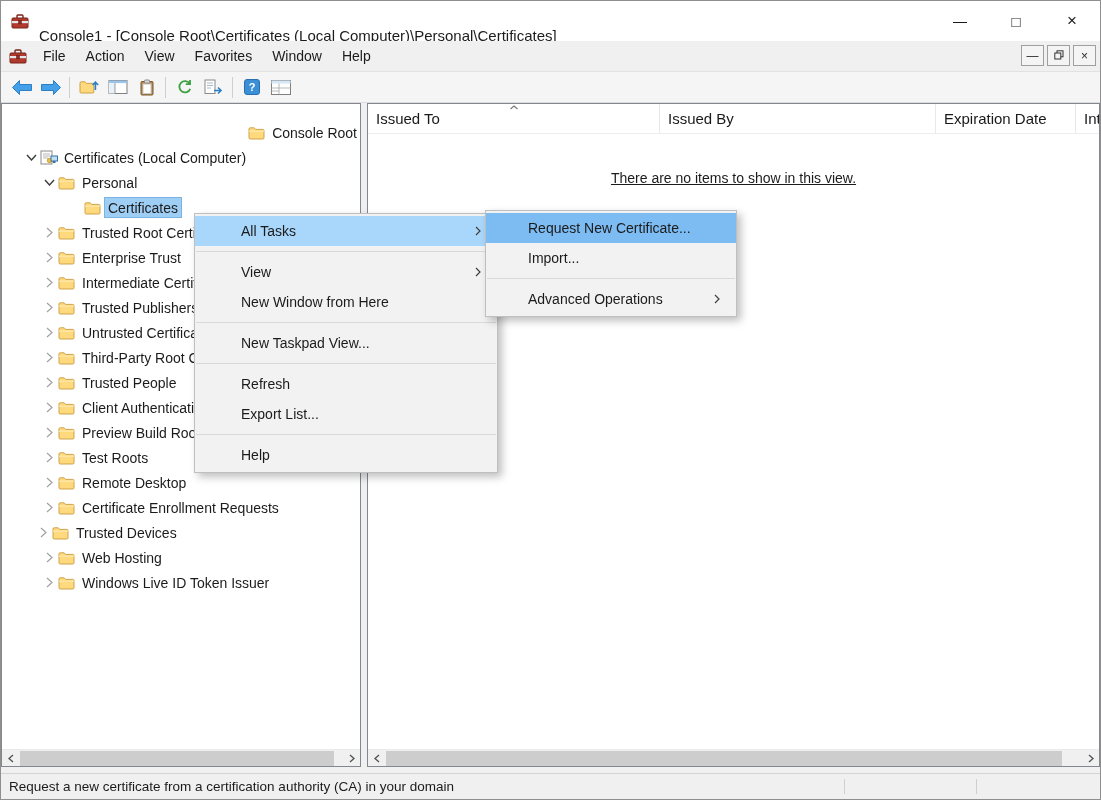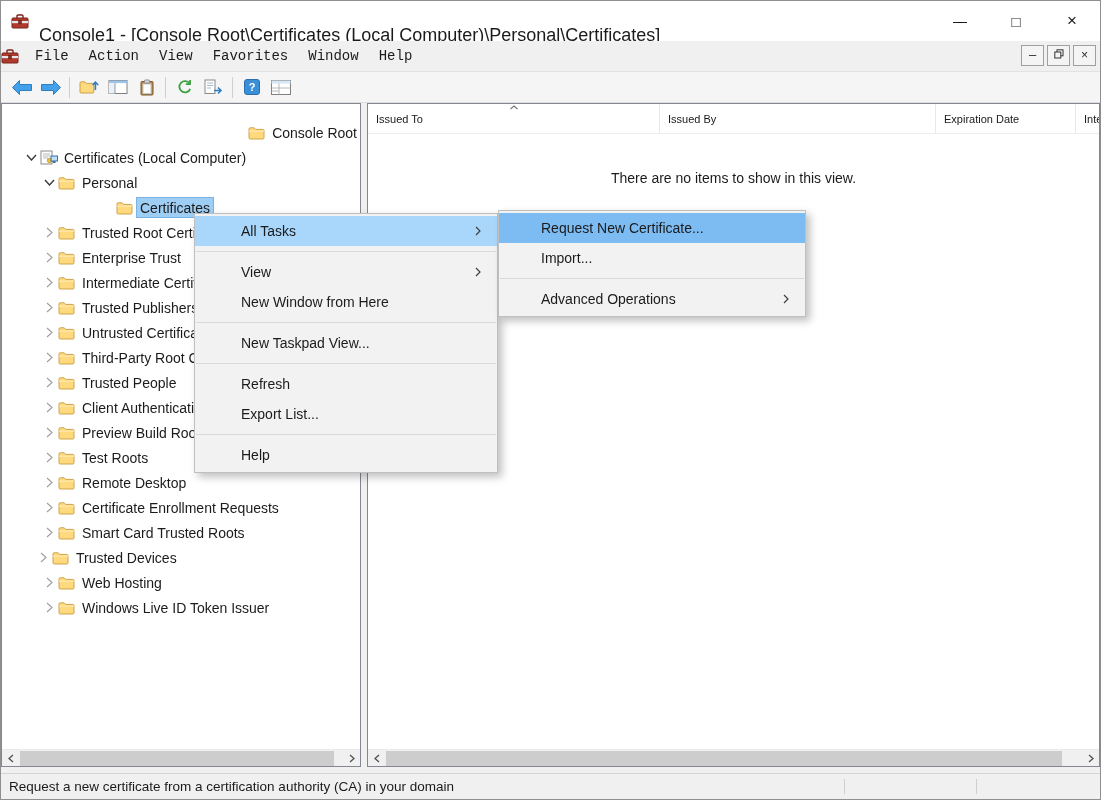--- a/index.html
+++ b/index.html
@@ -8,28 +8,28 @@
   :root{
     --menu-open-parent-highlight:#a9d7fb;
     --menu-selected-highlight:#7cbcf2;
     --tree-selected-highlight:#9fcef5;
   }
   .window { width:1101px; height:800px; border:1px solid #8f8f8f; background:#fff; display:flex; flex-direction:column; position:relative; }
 
   
   .titlebar { height:40px; background:#fff; display:flex; align-items:center; padding-left:10px; flex:0 0 auto; }
   .title-icon { width:20px; display:flex; align-items:center; }
-  .titlebar .title { flex:1; padding-left:8px; font-size:18px; white-space:nowrap; overflow:hidden;margin-top:28px; }
+  .titlebar .title { flex:1; padding-left:8px; font-size:15px; white-space:nowrap; overflow:hidden;margin-top:28px; }
   .win-controls { display:flex; height:100%; }
   .win-btn { width:56px; display:flex; align-items:center; justify-content:center; font-size:14px; color:#1b1b1b; }
   .win-btn.maxi { font-size:15px; }
   .win-btn.close { font-size:17px; }
 
   
-  .menubar { height:31px; background:#f0f0f0; display:flex; align-items:center; border-bottom:1px solid #e2e2e2; position:relative; flex:0 0 auto;font-family:Liberation Mono, monospace; }
+  .menubar { height:31px; background:#f0f0f0; display:flex; align-items:center; border-bottom:1px solid #e2e2e2; position:relative; padding-left:8px; flex:0 0 auto; }
   .mb-icon { width:20px; display:flex; align-items:center; }
   .mb-items { display:flex; height:100%; margin-left:4px; }
   .mb-item { padding:0 10px; height:100%; display:flex; align-items:center; }
   .mdi-controls { position:absolute; right:4px; top:4px; display:flex; gap:3px; }
   .mdi-btn { width:23px; height:21px; border:1px solid #9f9f9f; background:#f4f4f4; display:flex; align-items:center; justify-content:center; font-size:12px; line-height:1; color:#2a2a2a; }
 
   
   .toolbar { height:31px; background:#f5f5f5; display:flex; align-items:center; padding-left:6px; border-bottom:1px solid #dcdcdc; flex:0 0 auto; }
   .tb-btn { width:29px; height:26px; display:flex; align-items:center; justify-content:center; }
   .tb-icon { display:flex; }
@@ -45,35 +45,35 @@
   .tree { flex:1; overflow:hidden; padding-top:16px; white-space:nowrap; }
   .tree-row { height:25px; display:flex; align-items:center; }
   .expander { width:18px; flex:0 0 18px; display:flex; justify-content:center; align-items:center; }
   .expander.narrow { width:8px; flex:0 0 8px; }
   .tree-icon { width:21px; flex:0 0 21px; display:flex; align-items:center; }
   .tree-label { padding:1.5px 3px; }
   .tree-row.selected .tree-label { background:var(--tree-selected-highlight); outline:1px solid #7ab3e6; }
 
   
   .list-header { height:30px; display:flex; border-bottom:1px solid #ededed; flex:0 0 auto; overflow:hidden; }
-  .col { display:flex; align-items:center; padding-left:8px; border-right:1px solid #e8e8e8; position:relative; color:#191919; font-size:11px; flex:0 0 auto; }
+  .col { display:flex; align-items:center; padding-left:8px; border-right:1px solid #e8e8e8; position:relative; color:#191919; font-size:15px; flex:0 0 auto; }
   .sort { position:absolute; top:1px; left:50%; transform:translateX(-50%); display:flex; }
-  .list-body { flex:1; min-height:0; }
+  .list-body { flex:1; min-height:0;text-decoration:underline; }
   .empty { text-align:center; padding-top:36px; color:#1b1b1b; }
 
   
   .hscroll { height:17px; flex:0 0 17px; background:#f0f0f0; border-top:1px solid #eaeaea; display:flex; align-items:center; }
   .scroll-arrow { width:17px; flex:0 0 17px; height:17px; display:flex; align-items:center; justify-content:center; }
   .scroll-track { flex:1; height:17px; position:relative; }
   .scroll-thumb { position:absolute; top:1px; bottom:1px; left:1px; width:97%; background:#cdcdcd; }
 
   
   .context-menu, .submenu { position:absolute; background:#f2f2f2; border:1px solid #bfbfbf; box-shadow:4px 4px 8px rgba(0,0,0,0.25); padding:2px 0; }
   .context-menu { left:193px; top:212px; width:304px; z-index:20; }
-  .submenu { left:497px; top:209px; width:308px; z-index:21; }
+  .submenu { left:484px; top:209px; width:252px; z-index:21; }
   .menu-row { height:30px; display:flex; align-items:center; position:relative; padding-left:46px; padding-right:16px; }
   .submenu .menu-row { padding-left:42px; }
   .menu-row.open-parent { background:var(--menu-open-parent-highlight); }
   .menu-row.highlighted { background:var(--menu-selected-highlight); }
   .menu-arrow { position:absolute; right:16px; top:50%; transform:translateY(-50%); display:flex; }
   .menu-sep { height:1px; background:#d9d9d9; margin:5px 1px; }
 
   
   .statusbar { height:26px; flex:0 0 26px; background:#f0f0f0; border-top:1px solid #d4d4d4; display:flex; align-items:center; padding-left:8px; font-size:13.5px; position:relative; }
   .status-sep { position:absolute; top:5px; bottom:5px; width:1px; background:#cfcfcf; }
@@ -259,21 +259,21 @@
               </svg>
             </span>
             <span class="tree-icon">
               <svg width="17" height="14" viewBox="0 0 17 14">
                 <path d="M1 3 Q1 1.8 2.2 1.8 L6.2 1.8 L7.6 3.4 L14.8 3.4 Q16 3.4 16 4.6 L16 11.8 Q16 13 14.8 13 L2.2 13 Q1 13 1 11.8 Z" fill="#ffd97e" stroke="#c89b3c" stroke-width="0.9"></path>
                 <path d="M1 5.2 L16 5.2" stroke="#ffe9b0" stroke-width="1.2"></path>
               </svg>
             </span>
             <span class="tree-label">Personal</span>
           </div>
-          <div class="tree-row selected" style="padding-left: 96px;">
+          <div class="tree-row selected" style="padding-left: 64px;">
             <span class="expander"></span>
             <span class="tree-icon">
               <svg width="17" height="14" viewBox="0 0 17 14">
                 <path d="M1 3 Q1 1.8 2.2 1.8 L6.2 1.8 L7.6 3.4 L14.8 3.4 Q16 3.4 16 4.6 L16 11.8 Q16 13 14.8 13 L2.2 13 Q1 13 1 11.8 Z" fill="#ffd97e" stroke="#c89b3c" stroke-width="0.9"></path>
                 <path d="M1 5.2 L16 5.2" stroke="#ffe9b0" stroke-width="1.2"></path>
               </svg>
             </span>
             <span class="tree-label">Certificates</span>
           </div>
           <div class="tree-row" style="padding-left: 38px;">
@@ -436,34 +436,20 @@
                 <path d="M1 1 L6 5.5 L1 10" fill="none" stroke="#a0a0a0" stroke-width="1.2"></path>
               </svg>
             </span>
             <span class="tree-icon">
               <svg width="17" height="14" viewBox="0 0 17 14">
                 <path d="M1 3 Q1 1.8 2.2 1.8 L6.2 1.8 L7.6 3.4 L14.8 3.4 Q16 3.4 16 4.6 L16 11.8 Q16 13 14.8 13 L2.2 13 Q1 13 1 11.8 Z" fill="#ffd97e" stroke="#c89b3c" stroke-width="0.9"></path>
                 <path d="M1 5.2 L16 5.2" stroke="#ffe9b0" stroke-width="1.2"></path>
               </svg>
             </span>
             <span class="tree-label">Certificate Enrollment Requests</span>
-          </div>
-          <div class="tree-row" style="padding-left: 38px;">
-            <span class="expander">
-              <svg width="7" height="11" viewBox="0 0 7 11">
-                <path d="M1 1 L6 5.5 L1 10" fill="none" stroke="#a0a0a0" stroke-width="1.2"></path>
-              </svg>
-            </span>
-            <span class="tree-icon">
-              <svg width="17" height="14" viewBox="0 0 17 14">
-                <path d="M1 3 Q1 1.8 2.2 1.8 L6.2 1.8 L7.6 3.4 L14.8 3.4 Q16 3.4 16 4.6 L16 11.8 Q16 13 14.8 13 L2.2 13 Q1 13 1 11.8 Z" fill="#ffd97e" stroke="#c89b3c" stroke-width="0.9"></path>
-                <path d="M1 5.2 L16 5.2" stroke="#ffe9b0" stroke-width="1.2"></path>
-              </svg>
-            </span>
-            <span class="tree-label">Smart Card Trusted Roots</span>
           </div>
           <div class="tree-row" style="padding-left: 32px;">
             <span class="expander">
               <svg width="7" height="11" viewBox="0 0 7 11">
                 <path d="M1 1 L6 5.5 L1 10" fill="none" stroke="#a0a0a0" stroke-width="1.2"></path>
               </svg>
             </span>
             <span class="tree-icon">
               <svg width="17" height="14" viewBox="0 0 17 14">
                 <path d="M1 3 Q1 1.8 2.2 1.8 L6.2 1.8 L7.6 3.4 L14.8 3.4 Q16 3.4 16 4.6 L16 11.8 Q16 13 14.8 13 L2.2 13 Q1 13 1 11.8 Z" fill="#ffd97e" stroke="#c89b3c" stroke-width="0.9"></path>

